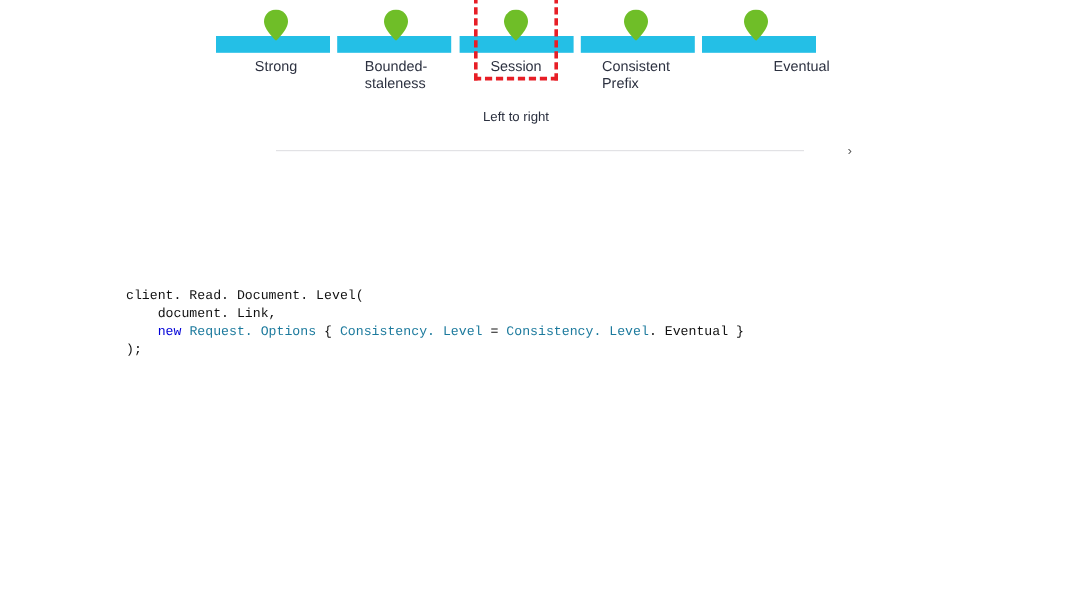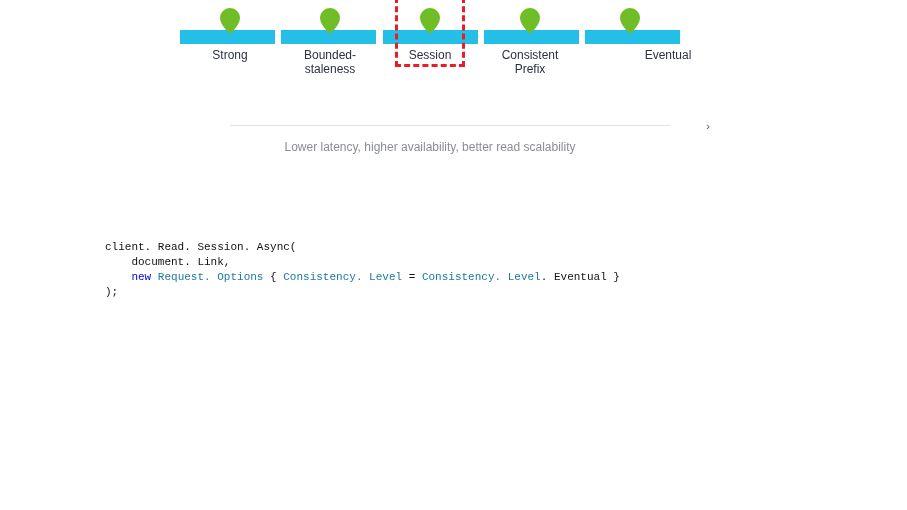--- a/index.html
+++ b/index.html
@@ -66,21 +66,21 @@
   .scale-labels {
     position: absolute;
     left: 0;
     top: 38px;
     width: 100%;
   }
   .scale-label {
     position: absolute;
     transform: translateX(-50%);
     white-space: pre-line;
-    text-align: center;
+    text-align: left;
     font-size: 12px;
     color: #2c3140;
   }
   .sel-box {
     position: absolute;
     border: 3px dashed #e71e26;
     width: 70px;
     height: 70px;
     top: -13px;
     transform: translateX(-50%);
@@ -199,27 +199,27 @@
     <div class="scale-labels" id="labels">
         <div class="scale-label" style="left: 10%;">Strong</div>
         <div class="scale-label" style="left: 30%;">Bounded-
 staleness</div>
         <div class="scale-label" style="left: 50%;">Session</div>
         <div class="scale-label" style="left: 70%;">Consistent
 Prefix</div>
         <div class="scale-label" style="left: 90%; margin-left: 38px;">Eventual</div>
       </div>
 
+    <div class="axis-caption">Left to right</div>
 
     <div class="arrow-hint">›</div>
   </div>
 
   <div class="hr"></div>
 
-  <div class="sub-caption">Lower latency, higher availability, better read scalability</div>
-
-
-  <div class="code"><span class="mbr">client</span><span class="mbr">. Read. Session. Async(</span>
+
+
+  <div class="code"><span class="mbr">client</span><span class="mbr">. Read. Document. Level(</span>
 <span class="mbr">    document. Link,</span>
     <span class="kw">new</span> <span class="tp">Request. Options</span><span class="mbr"> { </span><span class="tp">Consistency. Level</span><span class="mbr"> = </span><span class="tp">Consistency. Level</span><span class="mbr">. Eventual }</span>
 <span class="mbr">);</span></div>
 
 </div>
 
 </body></html>

